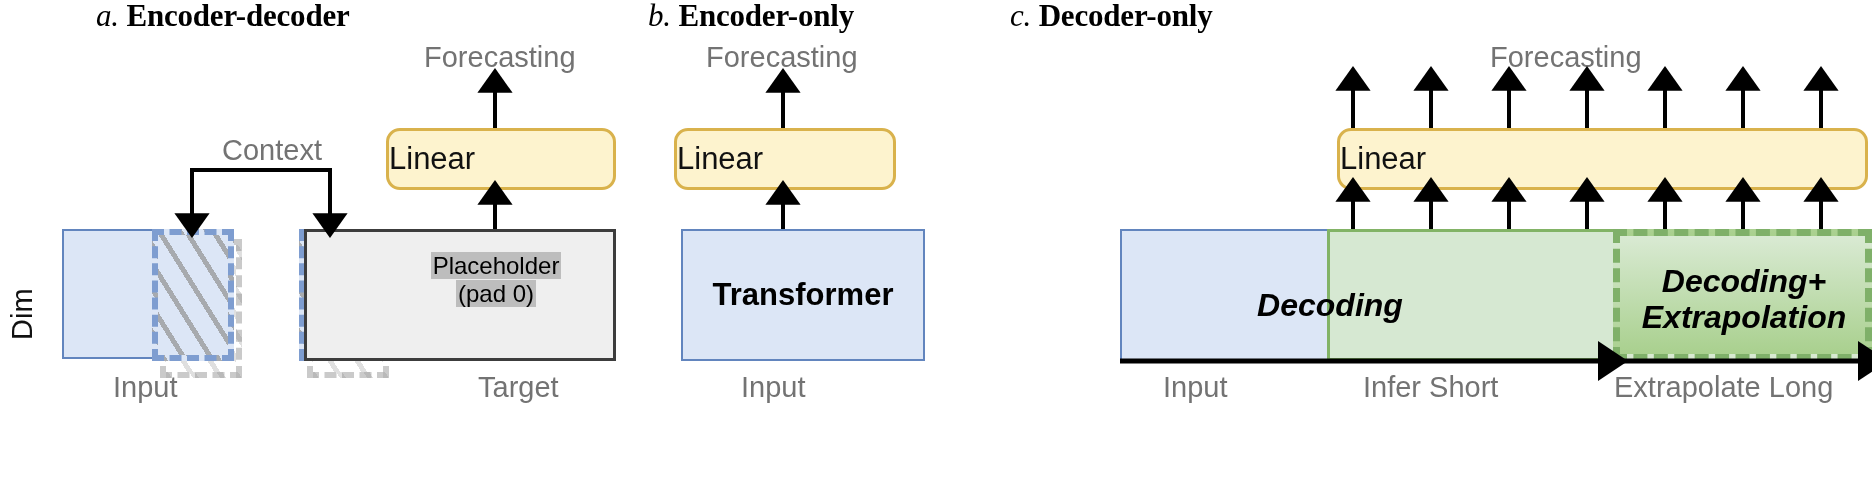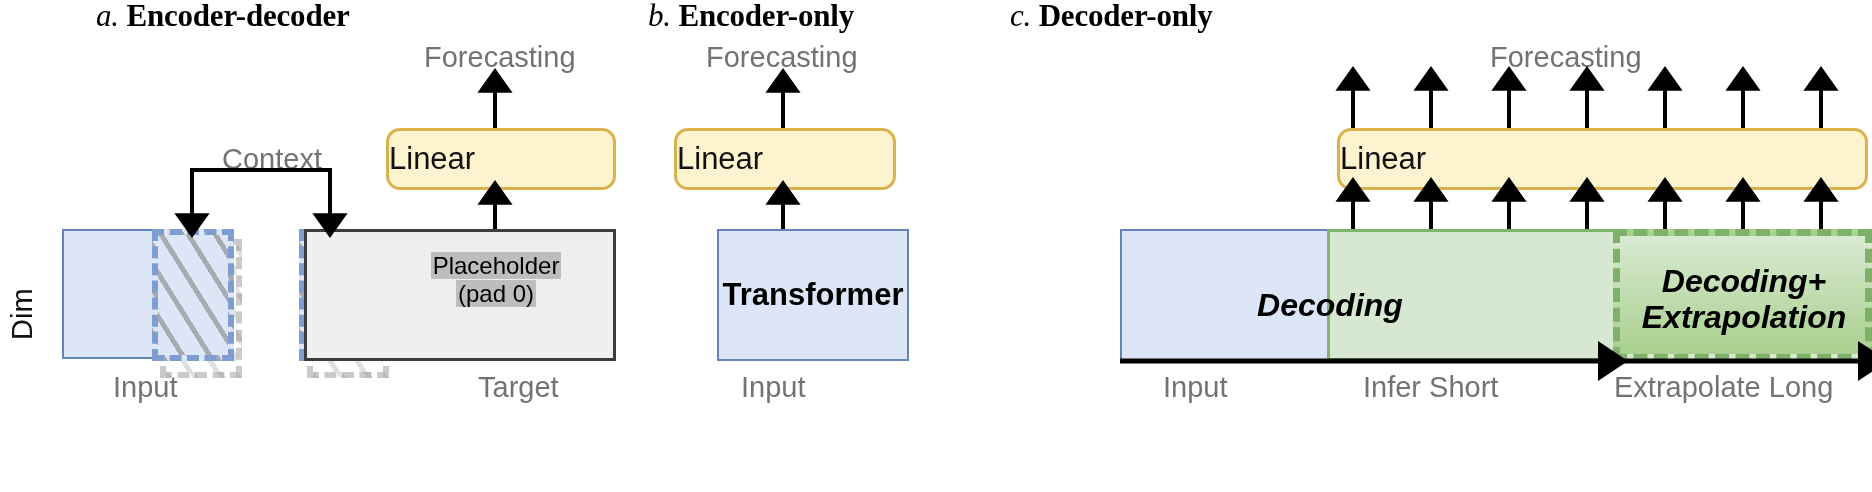--- a/index.html
+++ b/index.html
@@ -163,21 +163,21 @@
 
 <div id="stage">
 
   <div class="panel-title" style="left:96px; top:-2px;">
     <span class="ital">a.</span>
     <span>Encoder-decoder</span>
   </div>
 
   <div class="plain-label" style="left:424px; top:41px;">Forecasting</div>
 
-  <div class="plain-label" style="left:222px; top:143px;">Context</div>
+  <div class="plain-label" style="left:222px; top:134px;">Context</div>
 
   <div class="linear-box" style="left:386px; top:128px; width:230px; height:62px;">
     <span>Linear</span>
   </div>
 
   <div class="dim-label" style="left:6px; top:340px;">Dim</div>
 
   <div class="blue-box" style="left:62px; top:229px; width:132px; height:130px;"></div>
 
   <div class="hatch-shadow" style="left:160px; top:239px; width:82px; height:139px;"></div>
@@ -200,21 +200,21 @@
     <span class="ital">b.</span>
     <span>Encoder-only</span>
   </div>
 
   <div class="plain-label" style="left:706px; top:41px;">Forecasting</div>
 
   <div class="linear-box" style="left:674px; top:128px; width:222px; height:62px;">
     <span>Linear</span>
   </div>
 
-  <div class="blue-box" style="left:717px; top:229px; width:192px; height:132px;">
+  <div class="blue-box" style="left:681px; top:229px; width:244px; height:132px;">
     <span>Transformer</span>
   </div>
 
   <div class="plain-label" style="left:741px; top:371px;">Input</div>
 
   <div class="panel-title" style="left:1010px; top:-2px;">
     <span class="ital">c.</span>
     <span>Decoder-only</span>
   </div>
 

